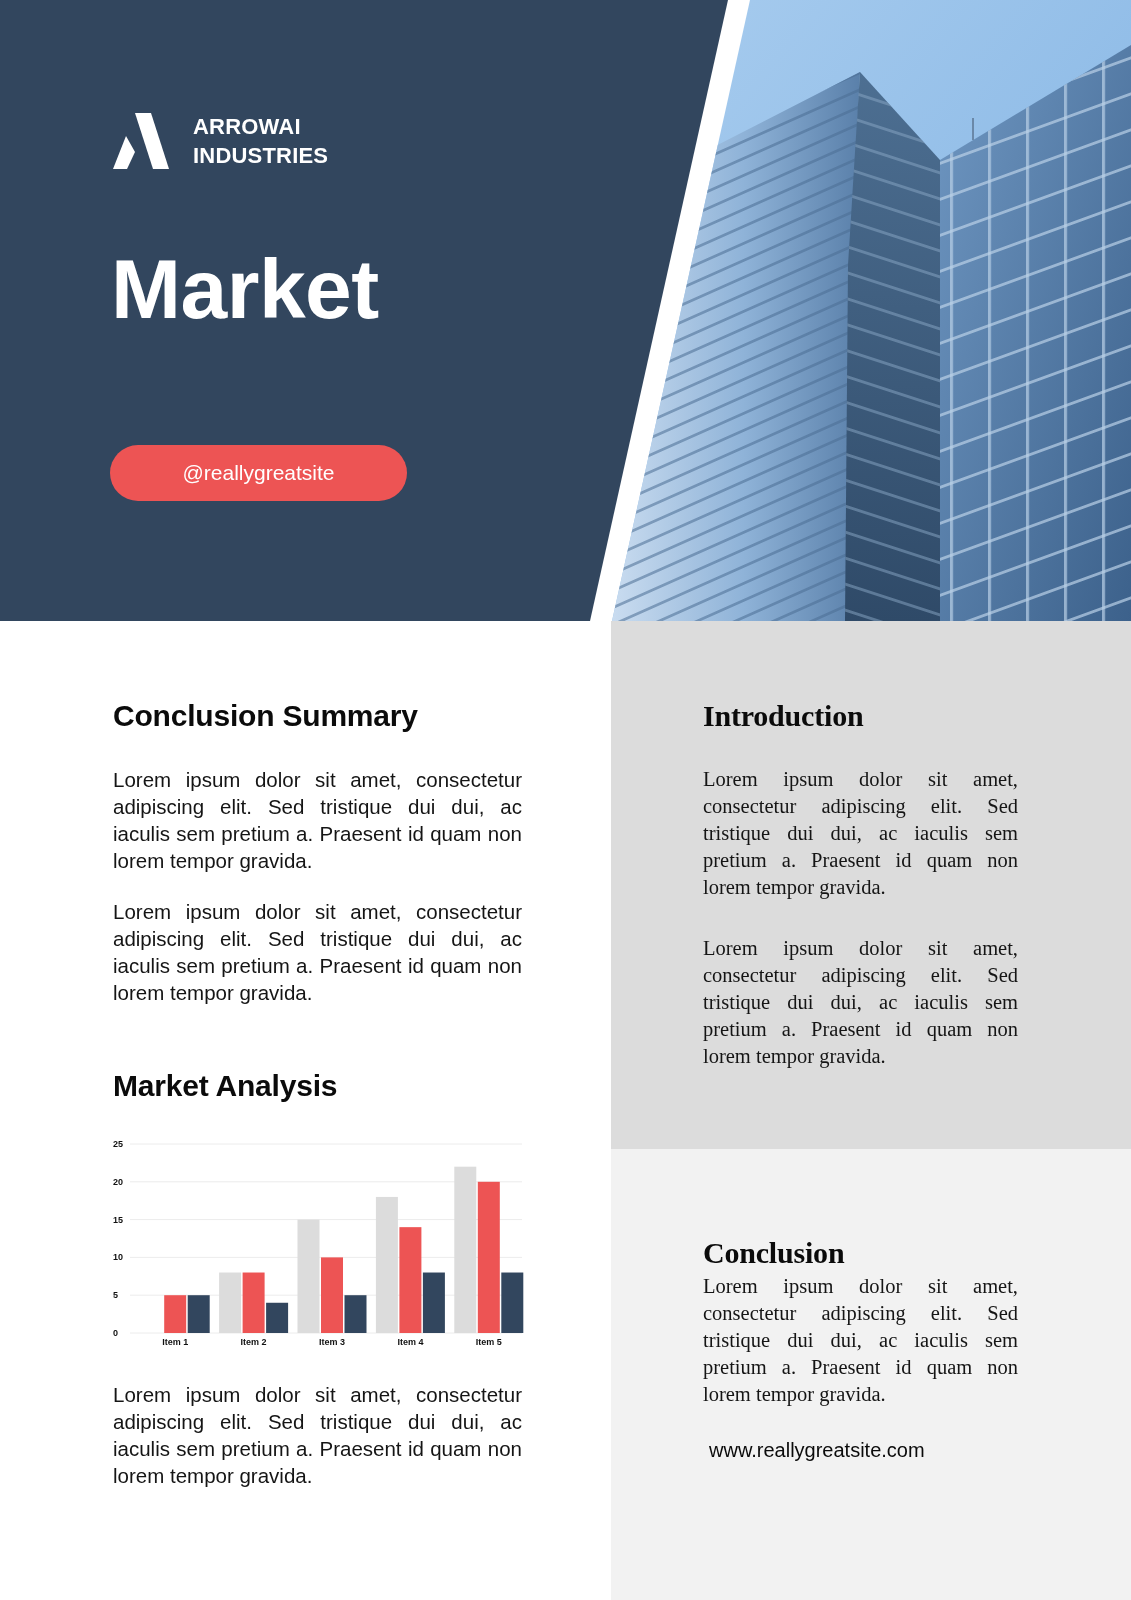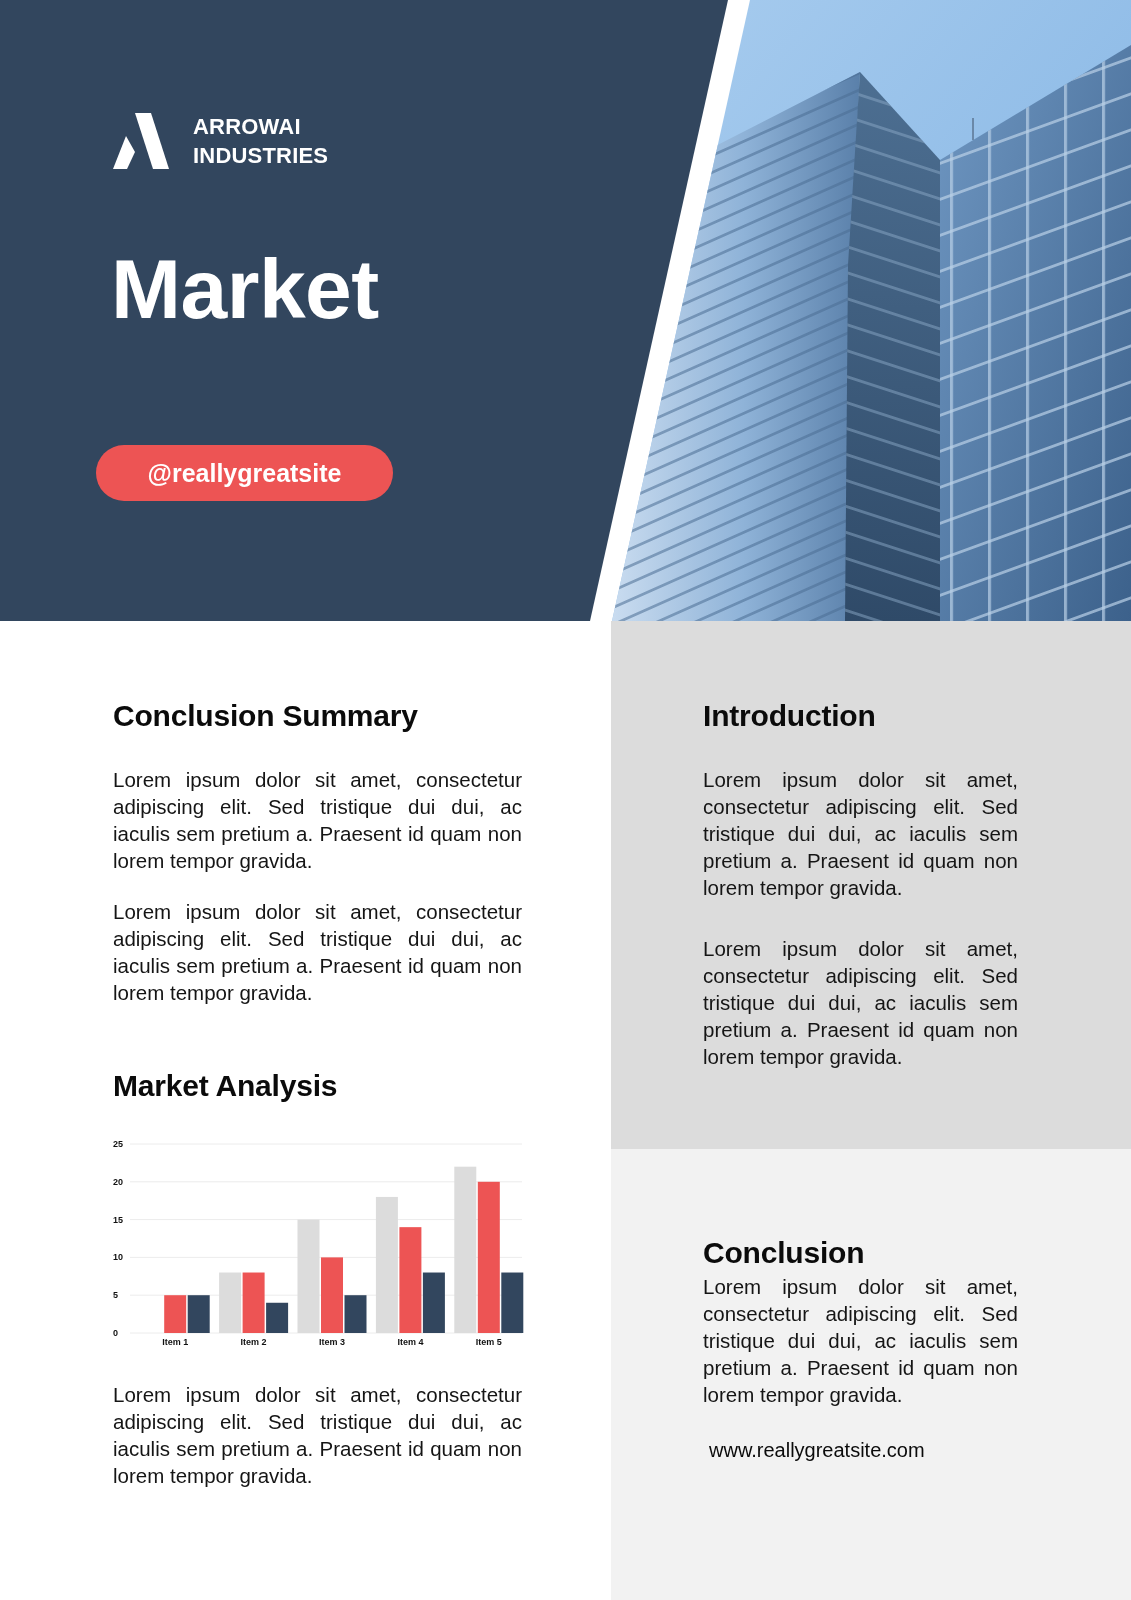--- a/index.html
+++ b/index.html
@@ -20,37 +20,37 @@
     .brand-text {
       margin-left:24px; color:#ffffff; font-weight:bold; font-size:22px;
       line-height:29px; letter-spacing:0.2px;
     }
 
     .hero-title { left:111px; top:248px; color:#ffffff; }
     .hero-line1 { font-size:76px; font-weight:normal; line-height:84px; letter-spacing:-0.5px; }
     .hero-line2 { font-size:84px; font-weight:bold; line-height:82px; letter-spacing:-0.5px; }
 
     .handle-badge {
-      left:96px; top:445px; width:297px; height:56px; border-radius:28px;
-      background:#ed5454; color:#ffffff; font-size:25px;
-      display:flex; align-items:center; justify-content:center;font-weight:bold;
+      left:110px; top:445px; width:297px; height:56px; border-radius:28px;
+      background:#ed5454; color:#ffffff; font-size:21px;
+      display:flex; align-items:center; justify-content:center;
     }
 
     
     .panel-intro { left:611px; top:621px; width:520px; height:528px; background:#dcdcdc; }
     .panel-concl { left:611px; top:1149px; width:520px; height:451px; background:#f2f2f2; }
 
     
     .h2 { font-size:30px; font-weight:bold; line-height:34px; color:#0b0b0b; letter-spacing:-0.2px; }
     .para {
       font-size:20.5px; line-height:27px; color:#151515; text-align:justify;
       text-align-last:left;
     }
     .col-left { left:113px; width:409px; }
-    .col-right { left:703px; width:315px; }
+    .col-right { left:703px; width:315px;font-family:Liberation Serif, serif; }
 
     .website { left:709px; top:1439px; font-size:20px; font-weight:normal; color:#0b0b0b; }
 
     
     .chart { left:108px; top:1134px; width:418px; height:220px; }
     .chart svg text { font-family:"Liberation Sans", sans-serif; font-weight:bold; }
   </style>
 </head>
 <body>
 

